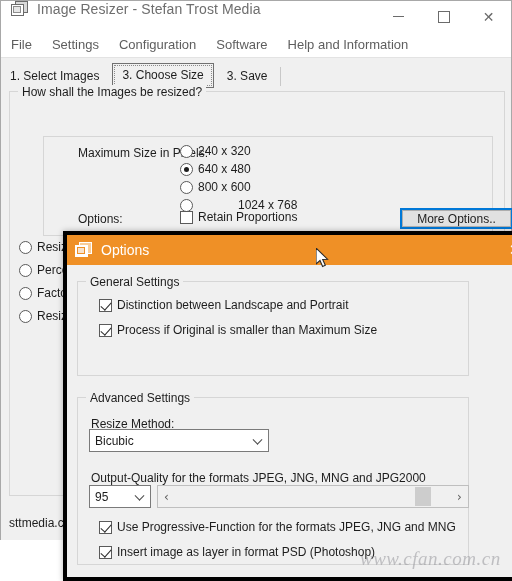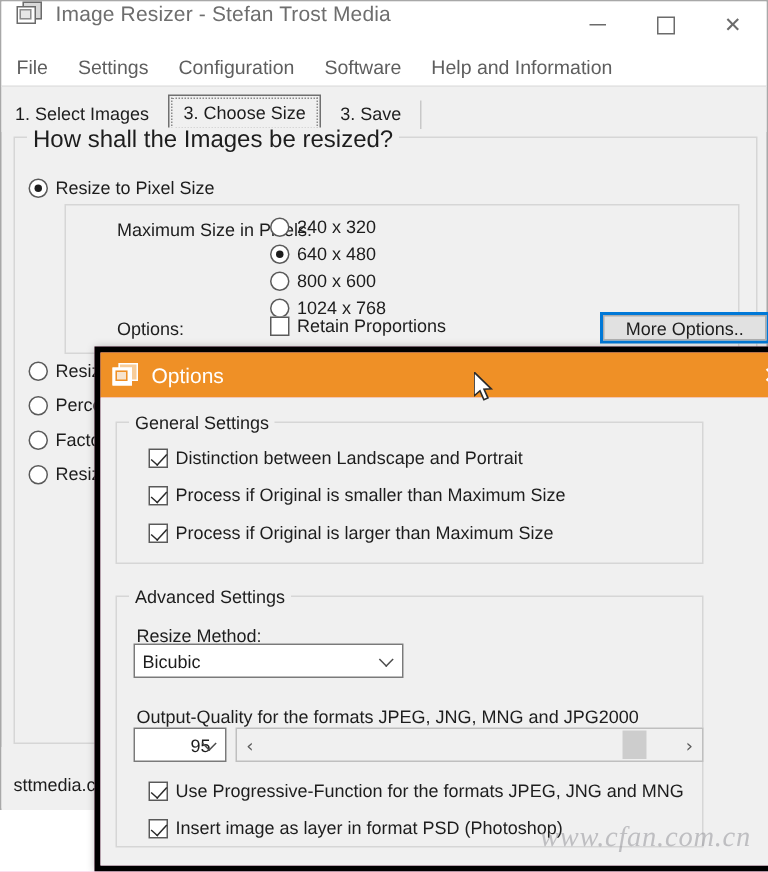--- a/index.html
+++ b/index.html
@@ -72,21 +72,21 @@
   }
   .tab .vsep{
     position:absolute;right:-5px;top:2px;bottom:2px;width:1px;background:#c8c8c8;
   }
   
   .group{
     position:absolute;border:1px solid #d6d6d6;box-sizing:border-box;
   }
   .group > .gl{
     position:absolute;top:-7px;left:8px;background:#f0f0f0;padding:0 4px;
-    font-size:16px;color:#1d1d1d;white-space:nowrap;
+    font-size:12px;color:#1d1d1d;white-space:nowrap;
   }
   #grp-how{left:8px;top:90px;width:496px;height:405px;}
   #grp-pixel{left:42px;top:135px;width:450px;height:100px;background:#f0f0f0;}
   
   .radio{position:absolute;display:flex;align-items:center;white-space:nowrap;}
   .radio .dot{
     width:13px;height:13px;border-radius:50%;border:1px solid #5a5a5a;
     background:#fff;box-sizing:border-box;flex:none;position:relative;
   }
   .radio.on .dot:after{
@@ -239,41 +239,37 @@
   <div id="tabstrip">
     <div class="tab">1. Select Images</div>
     <div class="tab sel">3. Choose Size</div>
     <div class="tab"><span>3. Save</span><span class="vsep"></span></div>
   </div>
 
   <div class="group" id="grp-how">
     <span class="gl">How shall the Images be resized?</span>
   </div>
 
-  <div class="radio on" style="left:18px;top:117px;">
-    <span class="dot"></span>
-    <span class="lbl">Resize to Pixel Size</span>
-  </div>
 
   <div class="group" id="grp-pixel"></div>
   <span class="ftxt" style="left:77px;top:145px;">Maximum Size in Pixels:</span>
 
   <div class="radio" style="left:179px;top:143px;">
     <span class="dot"></span>
     <span class="lbl">240 x 320</span>
   </div>
   <div class="radio on" style="left:179px;top:161px;">
     <span class="dot"></span>
     <span class="lbl">640 x 480</span>
   </div>
   <div class="radio" style="left:179px;top:179px;">
     <span class="dot"></span>
     <span class="lbl">800 x 600</span>
   </div>
-  <div class="radio" style="left:179px;top:197px;">
+  <div class="radio" style="left:179px;top:197px;gap:40px;">
     <span class="dot"></span>
     <span class="lbl">1024 x 768</span>
   </div>
 
   <span class="ftxt" style="left:77px;top:211px;">Options:</span>
   <div class="chk" style="left:179px;top:209px;">
     <span class="box"></span>
     <span class="lbl">Retain Proportions</span>
   </div>
 
@@ -323,36 +319,32 @@
       <span class="gl">General Settings</span>
     </div>
     <div class="chk on" style="left:32px;top:33px;">
       <span class="box"></span>
       <span class="lbl">Distinction between Landscape and Portrait</span>
     </div>
     <div class="chk on" style="left:32px;top:58px;">
       <span class="box"></span>
       <span class="lbl">Process if Original is smaller than Maximum Size</span>
     </div>
-    <div class="chk on" style="left:32px;top:83px;">
-      <span class="box"></span>
-      <span class="lbl">Process if Original is larger than Maximum Size</span>
-    </div>
 
     <div class="dgroup" id="grp-advanced">
       <span class="gl">Advanced Settings</span>
     </div>
     <span class="ftxt" style="left:24px;top:152px;">Resize Method:</span>
     <div class="select" id="resize-method" style="top:164px;">
       <span class="val">Bicubic</span>
       <span class="arw"></span>
     </div>
 
     <span class="ftxt" style="left:24px;top:206px;">Output-Quality for the formats JPEG, JNG, MNG and JPG2000</span>
-    <div class="select" id="quality-spin" style="top:220px;padding-left:32px;">
+    <div class="select" id="quality-spin" style="top:220px;">
       <span class="val">95</span>
       <span class="arw"></span>
     </div>
     <div id="quality-slider" style="top:220px;">
       <span class="arrow">‹</span>
       <span class="track">
           <span class="thumb"></span>
         </span>
       <span class="arrow">›</span>
     </div>

